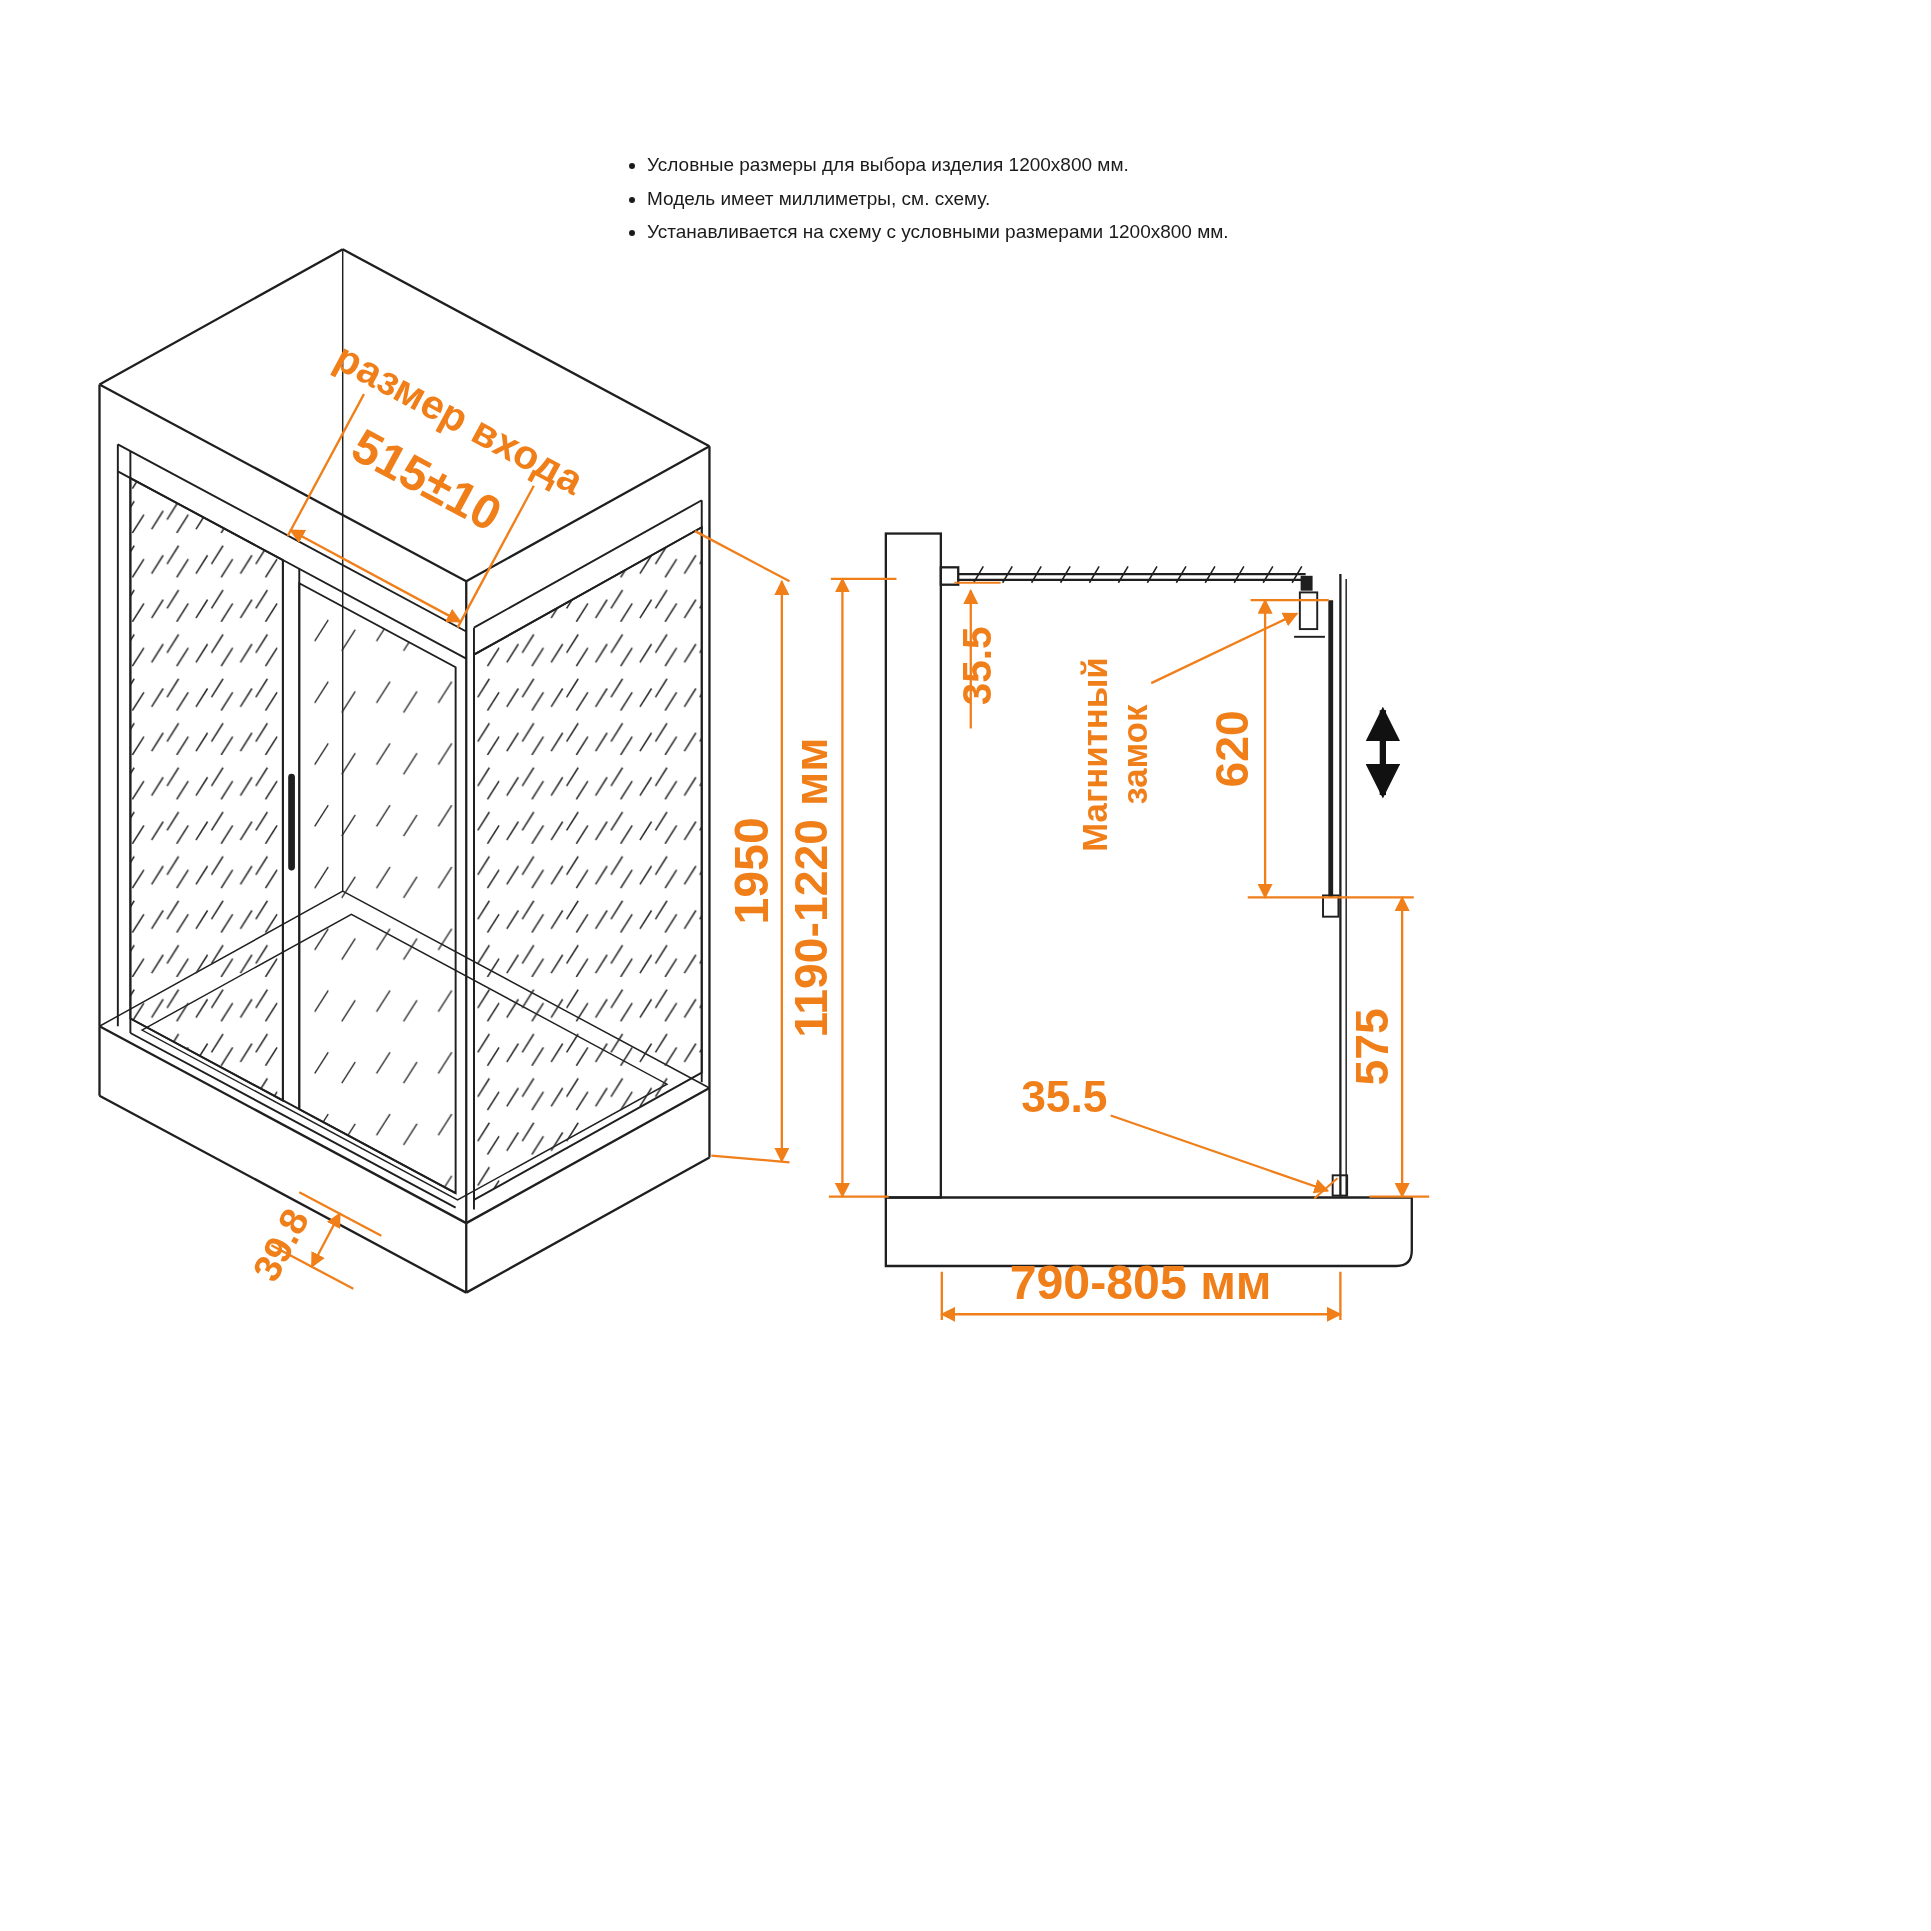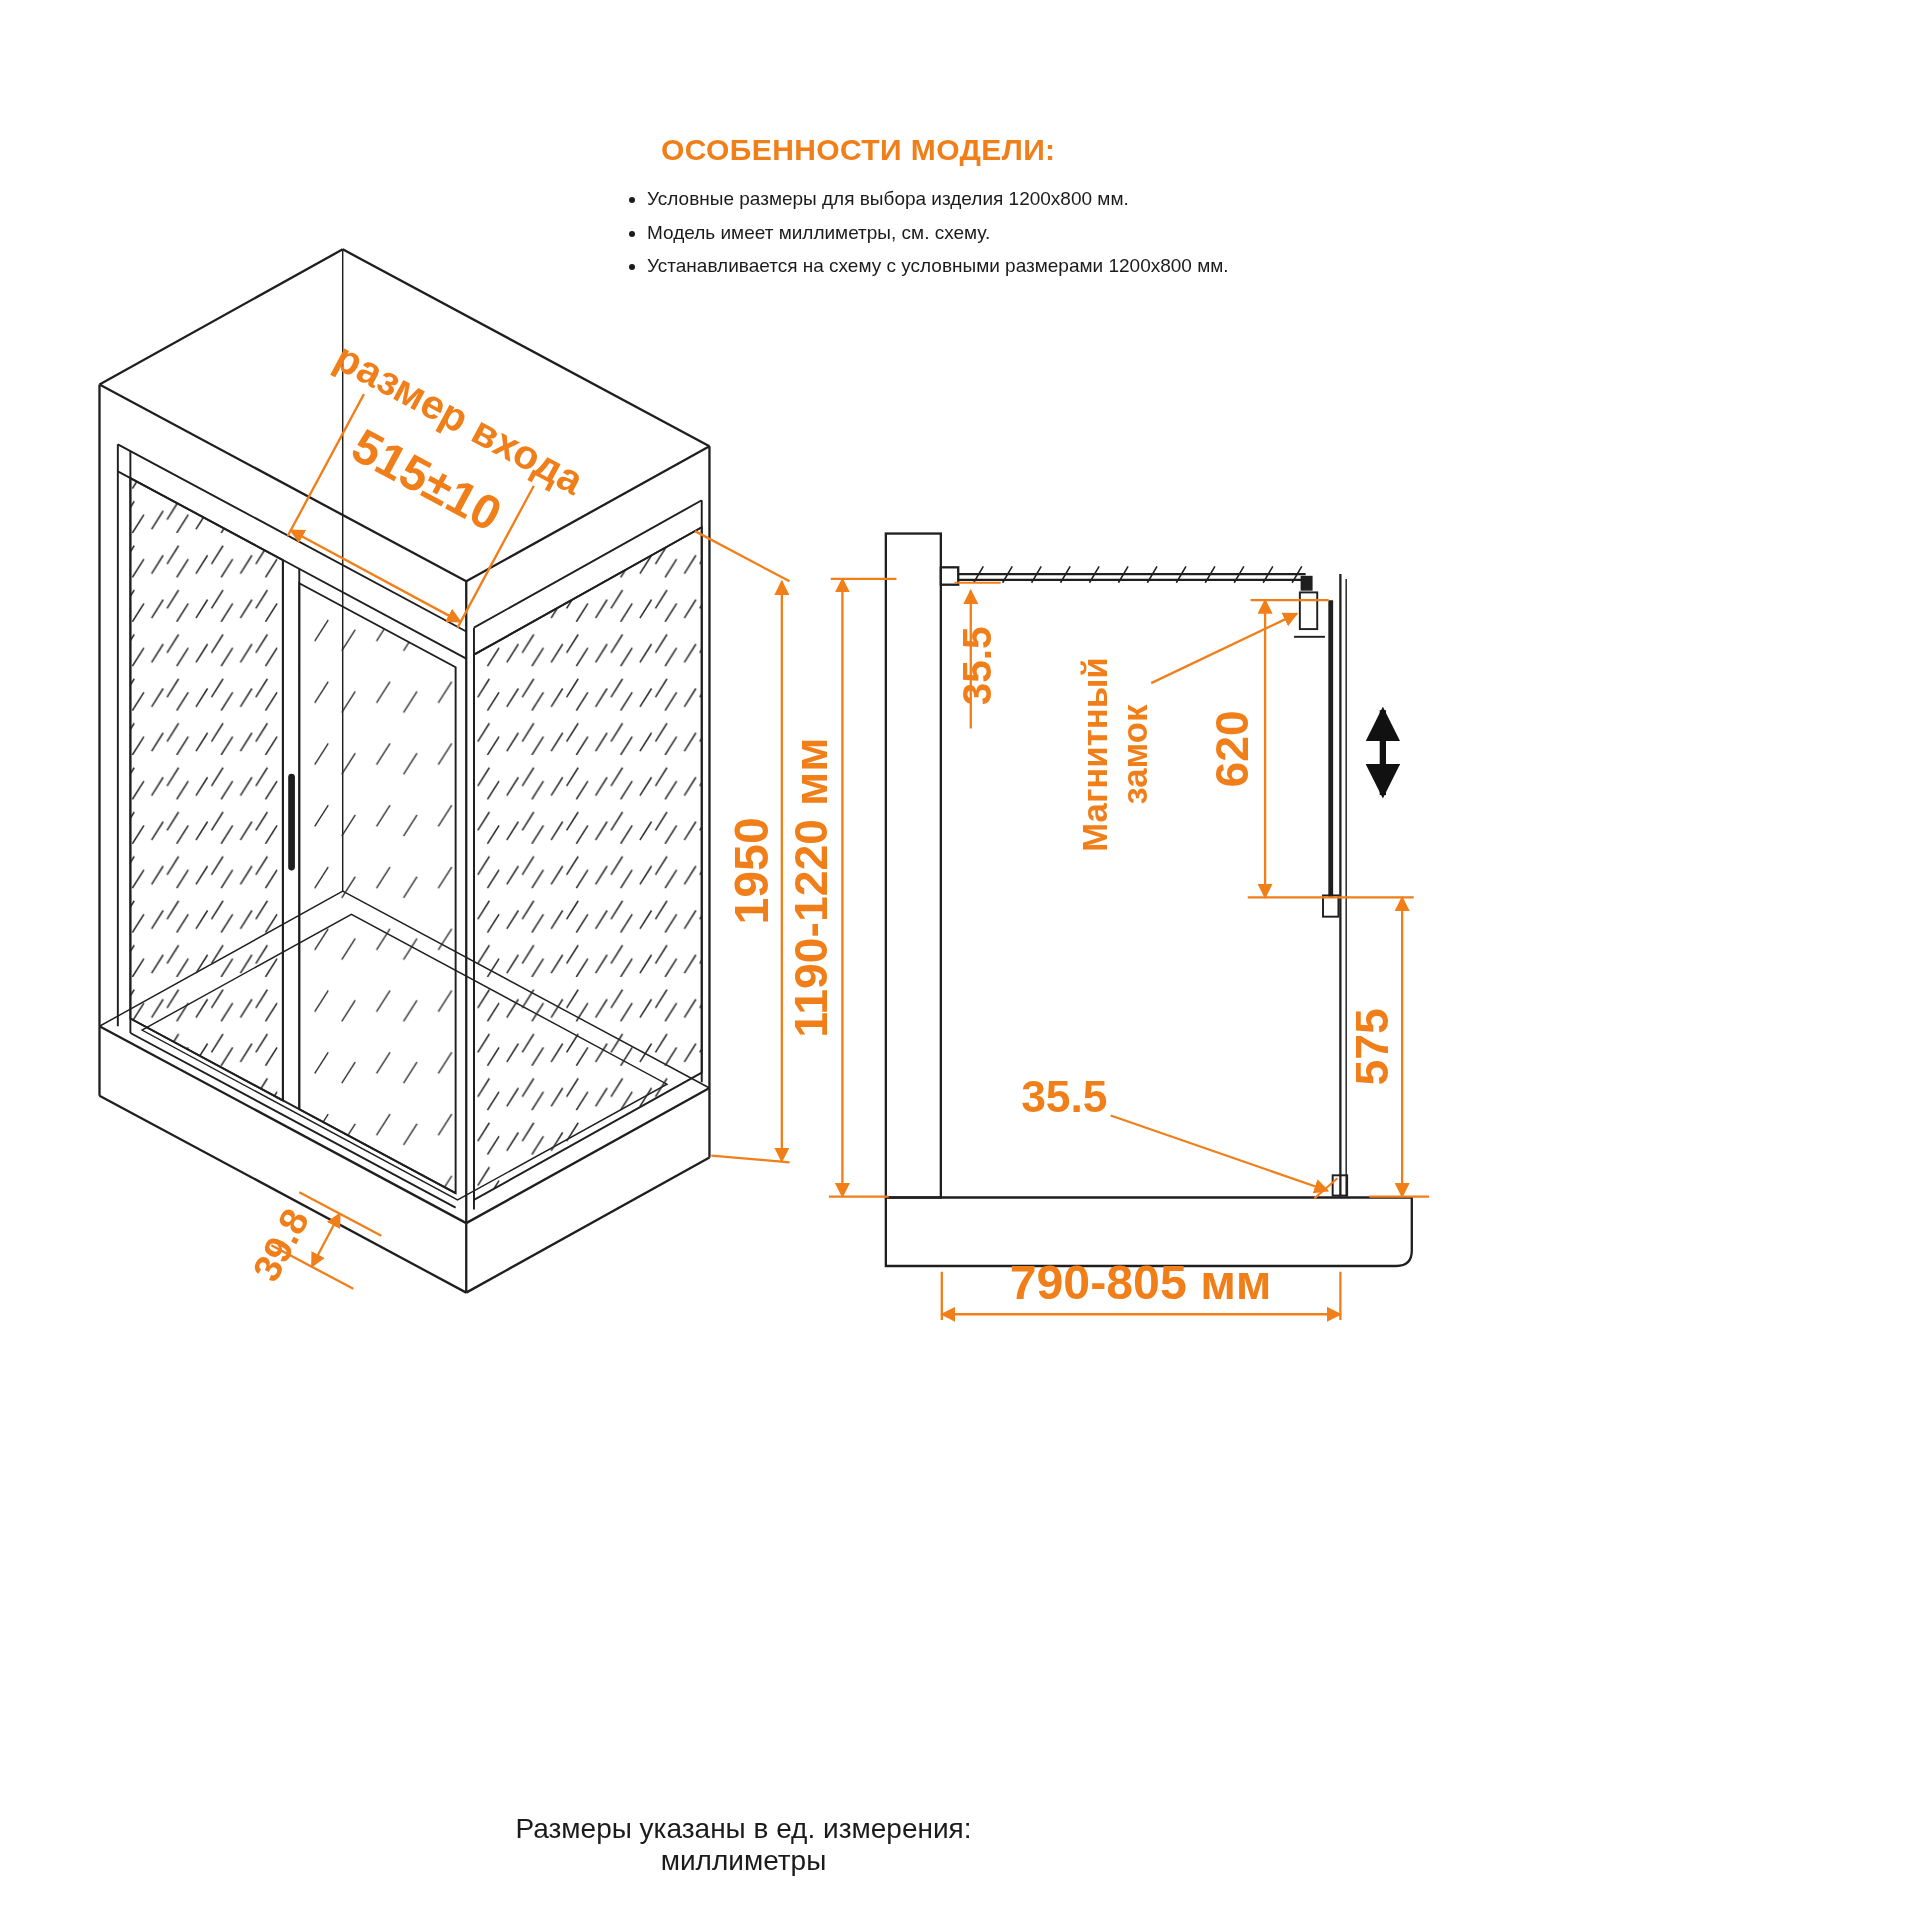--- a/index.html
+++ b/index.html
@@ -24,21 +24,20 @@
   .t36{font-size:36px;font-weight:700;}
   .blk{stroke:#1f1f1f;fill:none;}
   .org{stroke:#F07F1A;fill:none;}
 </style>
 </head>
 <body>
 
 <div class="page">
 
   <div class="features">
-    <h1 class="title">ОСОБЕННОСТИ МОДЕЛИ:</h1>
     <ul>
       <li>Условные размеры для выбора изделия 1200x800 мм.</li>
       <li>Модель имеет миллиметры, см. схему.</li>
       <li>Устанавливается на схему с условными размерами 1200x800 мм.</li>
     </ul>
   </div>
 
   <svg style="position:absolute;left:58px;top:222px;" width="830" height="1207" viewBox="0 0 860 1250">
     <defs>
       <marker id="mO" viewBox="0 0 10 10" refX="9" refY="5" markerWidth="6.5" markerHeight="6.5" orient="auto-start-reverse">
@@ -148,16 +147,15 @@
     <text class="t48" x="36" y="380" text-anchor="middle" transform="rotate(-90 36 380)">1190-1220 мм</text>
     <text class="t42" x="206" y="150" text-anchor="middle" transform="rotate(-90 206 150)">35.5</text>
     <text class="t48" x="472" y="236" text-anchor="middle" transform="rotate(-90 472 236)">620</text>
     <text class="t36" x="326" y="242" text-anchor="middle" transform="rotate(-90 326 242)">Магнитный</text>
     <text class="t36" x="368" y="242" text-anchor="middle" transform="rotate(-90 368 242)">замок</text>
     <text class="t48" x="617" y="545" text-anchor="middle" transform="rotate(-90 617 545)">575</text>
     <text class="t46" x="282" y="612" text-anchor="middle">35.5</text>
     <text class="t50" x="361" y="806" text-anchor="middle">790-805 мм</text>
   </svg>
 
-  <div class="units">Размеры указаны в ед. измерения: миллиметры</div>
 
 </div>
 
 
 </body></html>

